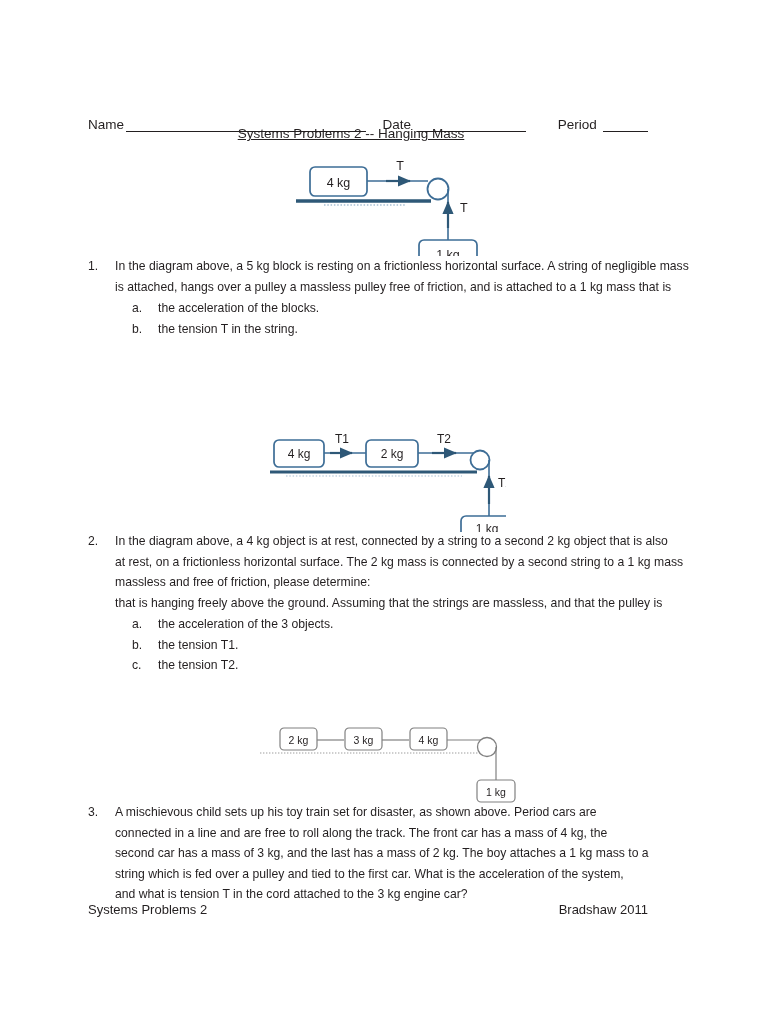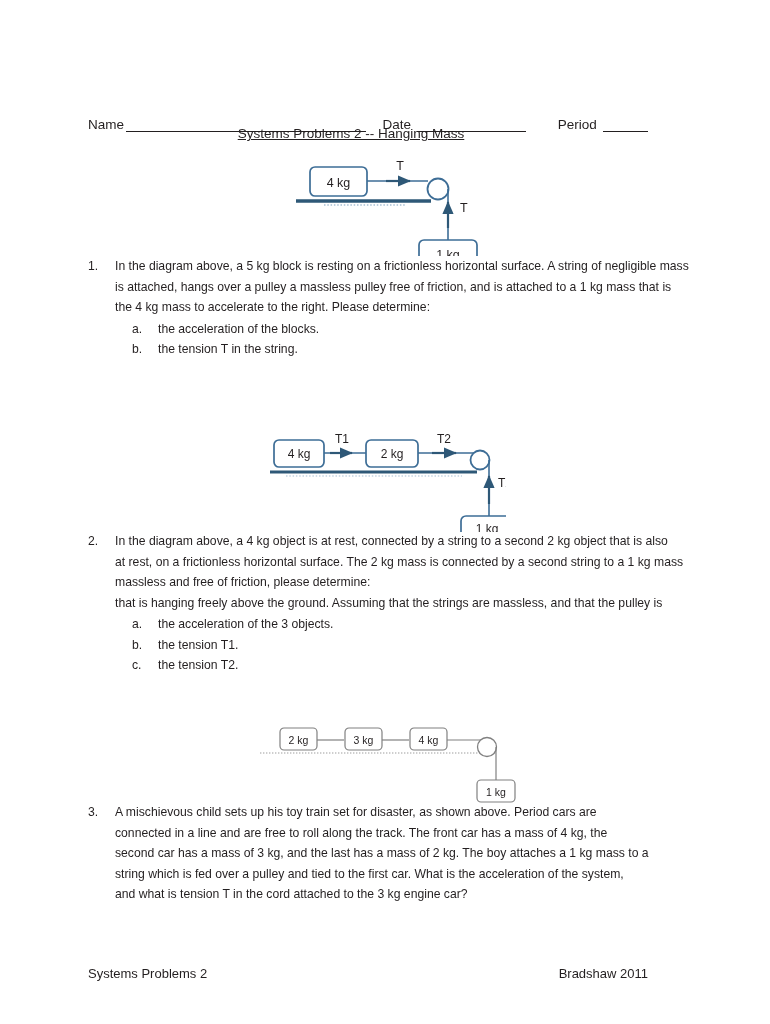--- a/index.html
+++ b/index.html
@@ -97,21 +97,21 @@
   
   .figure {
     position: absolute;
   }
   .fig-svg { display: block; }
 
   
   .footer {
     position: absolute;
     left: 88px;
-    top: 966px;
+    top: 902px;
     width: 560px;
     display: flex;
     justify-content: space-between;
     font-size: 13px;
   }
 </style>
 </head>
 <body>
 
 <div class="hdr-row">
@@ -161,21 +161,20 @@
     <text x="172" y="56" text-anchor="start" font-family="Liberation Sans, sans-serif" font-size="12.5" fill="#231f20">T</text>
   </svg>
 </div>
 
 <div class="problem" style="top:256px;">
   <div class="p-line">
     <span class="p-num">1.</span>
     <div class="p-body">
       <p>In the diagram above, a 5 kg block is resting on a frictionless horizontal surface.  A string of negligible mass</p>
       <p>is attached, hangs over a pulley a massless pulley free of friction, and is attached to a 1 kg mass that is</p>
-      <p>the 4 kg mass to accelerate to the right.  Please determine:</p>
     </div>
   </div>
   <div class="sub-list">
     <div class="sub-item">
       <span class="sub-letter">a.</span>
       <span>the acceleration of the blocks.</span>
     </div>
     <div class="sub-item">
       <span class="sub-letter">b.</span>
       <span>the tension T in the string.</span>

